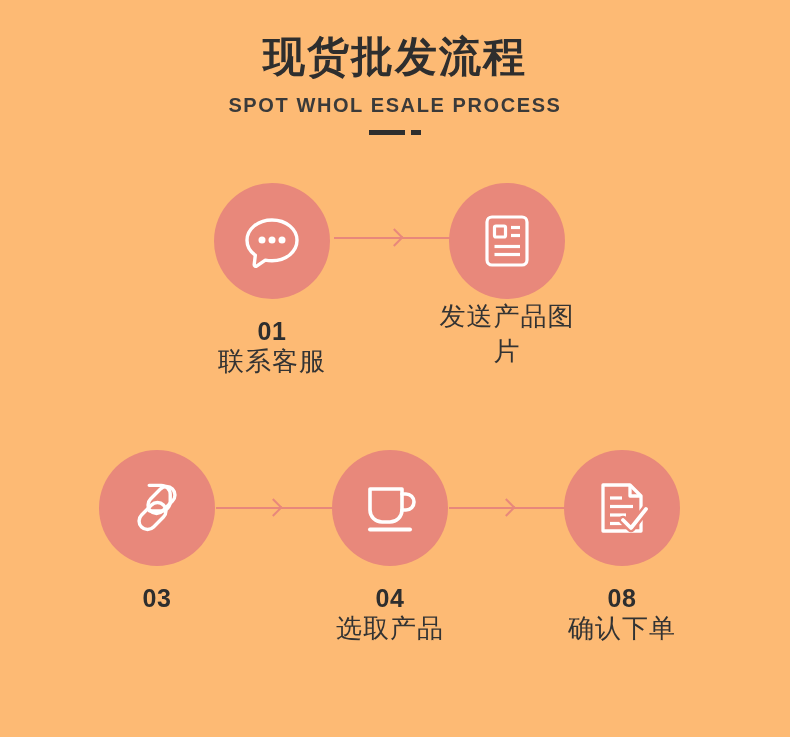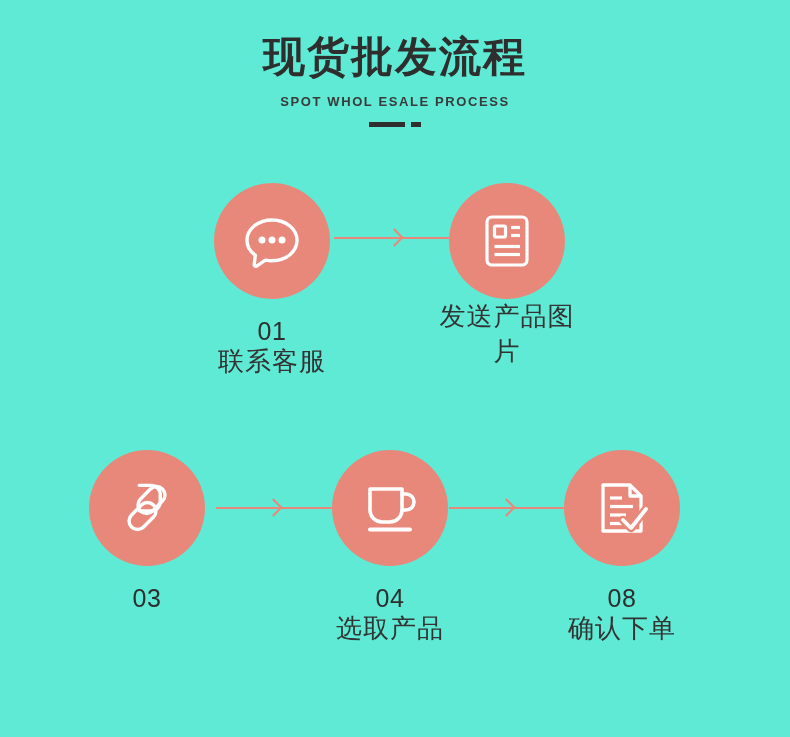--- a/index.html
+++ b/index.html
@@ -9,21 +9,21 @@
     height: 737px;
     background: #ffffff;
     font-family: "Liberation Sans", "DejaVu Sans", sans-serif;
     overflow: hidden;
   }
 
   .page {
     position: relative;
     width: 790px;
     height: 737px;
-    background: #5eead4;
+    background: #fdba74;
   }
 
   
   .header {
     position: absolute;
     top: 0;
     left: 0;
     width: 790px;
     text-align: center;
   }
@@ -32,21 +32,21 @@
     margin-top: 34px;
     font-size: 42px;
     font-weight: bold;
     color: #2e2e2e;
     letter-spacing: 2px;
     line-height: 1.1;
   }
 
   .subtitle {
     margin-top: 14px;
-    font-size: 13px;
+    font-size: 20px;
     font-weight: bold;
     color: #3a3a3a;
     letter-spacing: 1.6px;
   }
 
   .divider {
     margin-top: 13px;
     display: flex;
     justify-content: center;
     align-items: center;
@@ -88,21 +88,21 @@
     margin: 0 auto;
     display: flex;
     align-items: center;
     justify-content: center;
   }
   .circle svg { display: block; }
 
   .num {
     margin-top: 20px;
     font-size: 25px;
-    font-weight: normal;
+    font-weight: bold;
     color: #2e2e2e;
     letter-spacing: 0.5px;
     line-height: 1;
   }
 
   .caption {
     font-size: 26px;
     color: #333333;
     line-height: 1.35;
     letter-spacing: 1px;
@@ -196,21 +196,21 @@
     <div class="arrow" style="left:216px; top:48px; width:116px;">
       <span class="line"></span>
       <span class="chev"></span>
     </div>
 
     <div class="arrow" style="left:449px; top:48px; width:116px;">
       <span class="line"></span>
       <span class="chev"></span>
     </div>
 
-    <div class="node" style="left:57px; top:0;">
+    <div class="node" style="left:67px; top:0;">
       <div class="circle">
         <span>
           <svg width="64" height="64" viewBox="0 0 64 64">
             <g fill="none" stroke="#ffffff" stroke-width="3.4" stroke-linecap="round" stroke-linejoin="round">
               <path d="M34.5 16.5 L43 25 A9 9 0 0 1 43 37.7 L37.7 43
                        A9 9 0 0 1 25 43 L16.5 34.5" transform="rotate(-45 32 32) translate(8 -6) scale(1)"></path>
             </g>
             <g fill="none" stroke="#ffffff" stroke-width="3.4" stroke-linecap="round">
               <rect x="28" y="8.5" width="17" height="31" rx="8.5" ry="8.5" transform="rotate(45 36.5 24)"></rect>
               <rect x="19" y="24.5" width="17" height="31" rx="8.5" ry="8.5" transform="rotate(45 27.5 40)"></rect>

